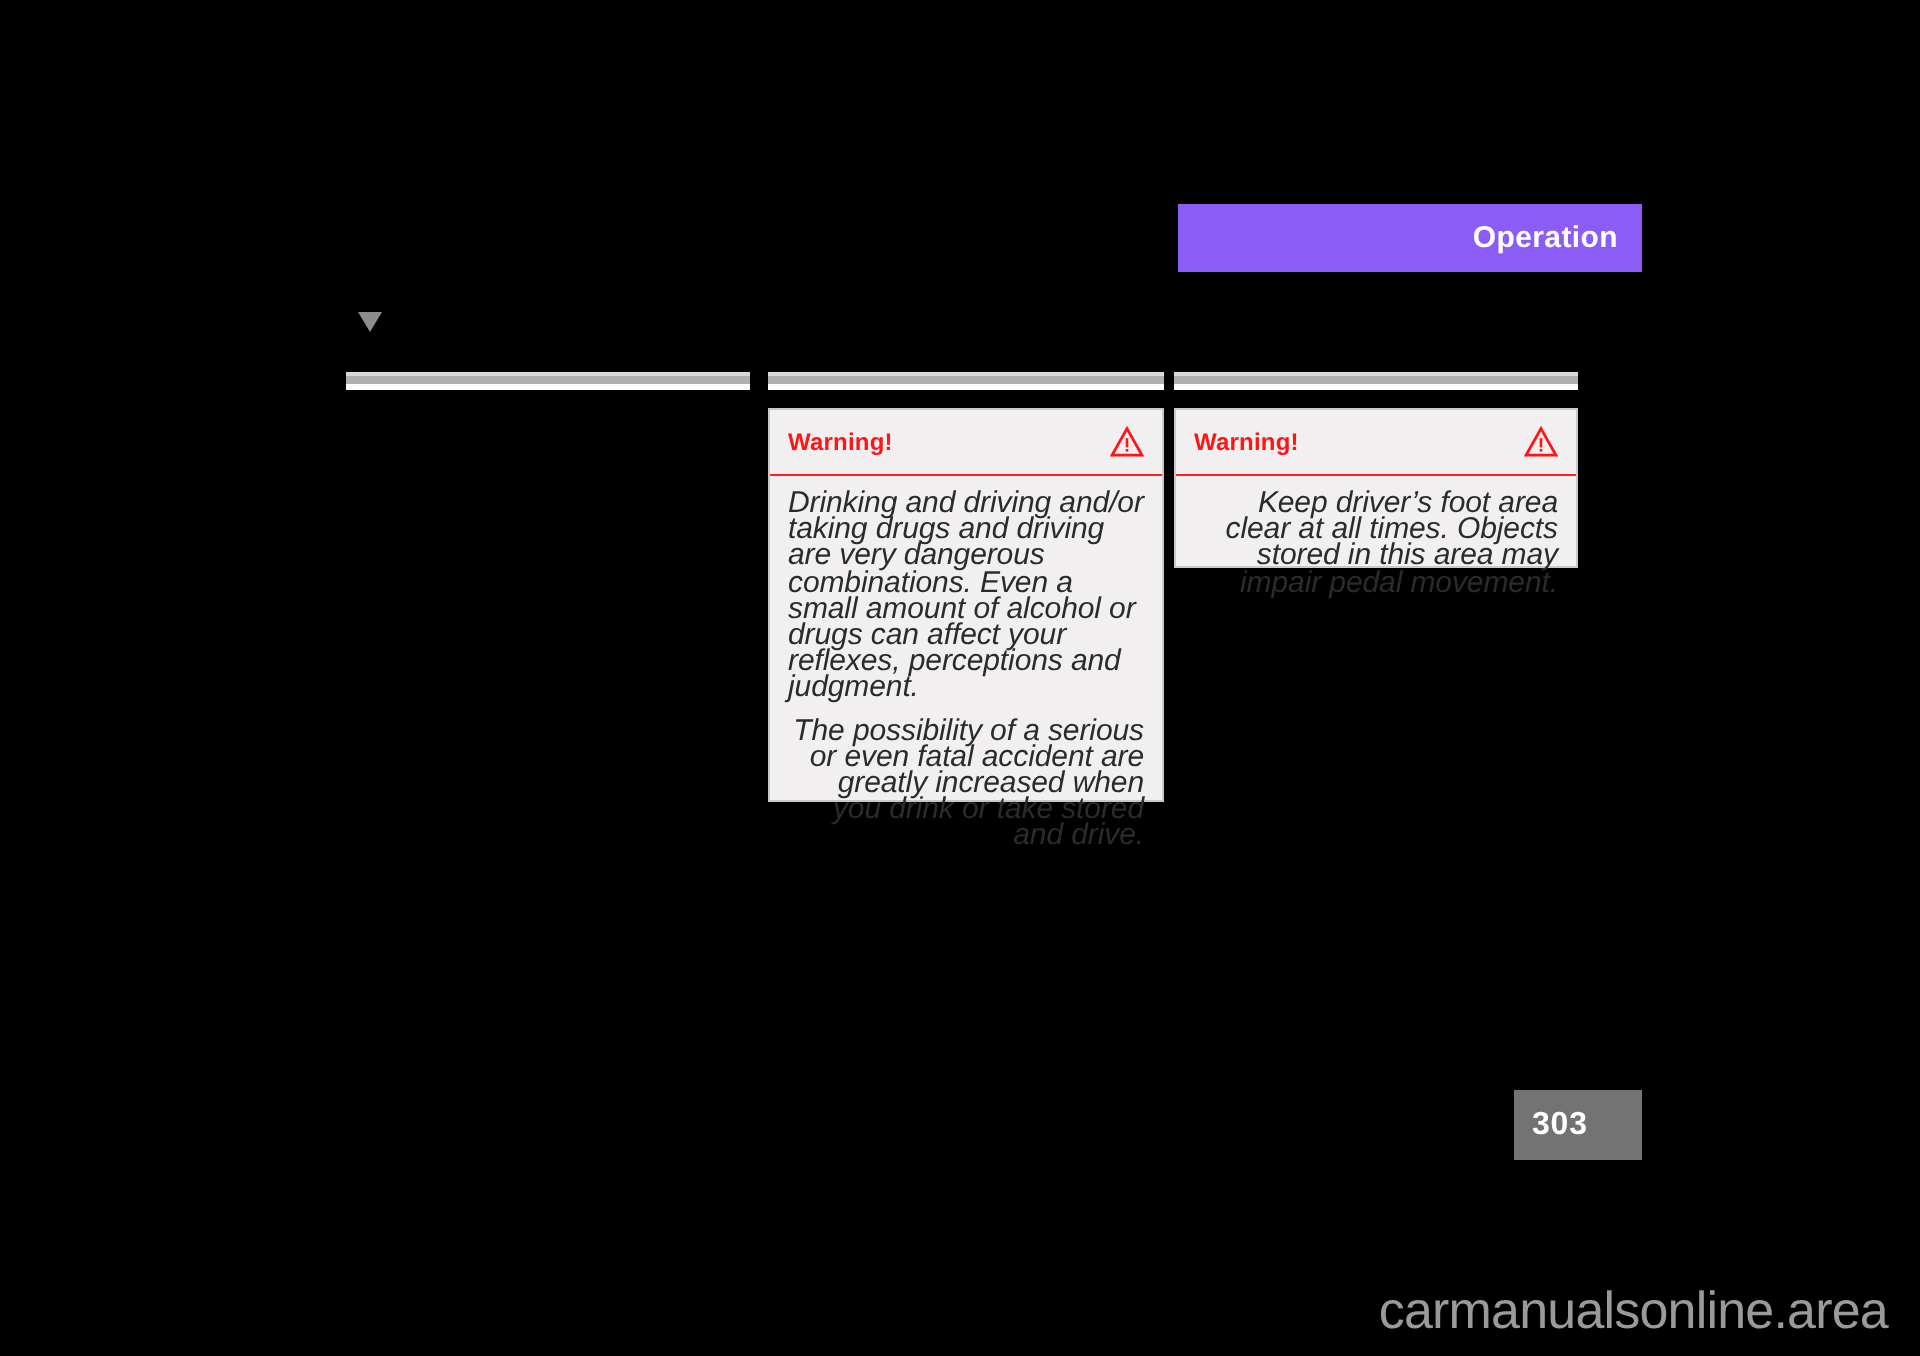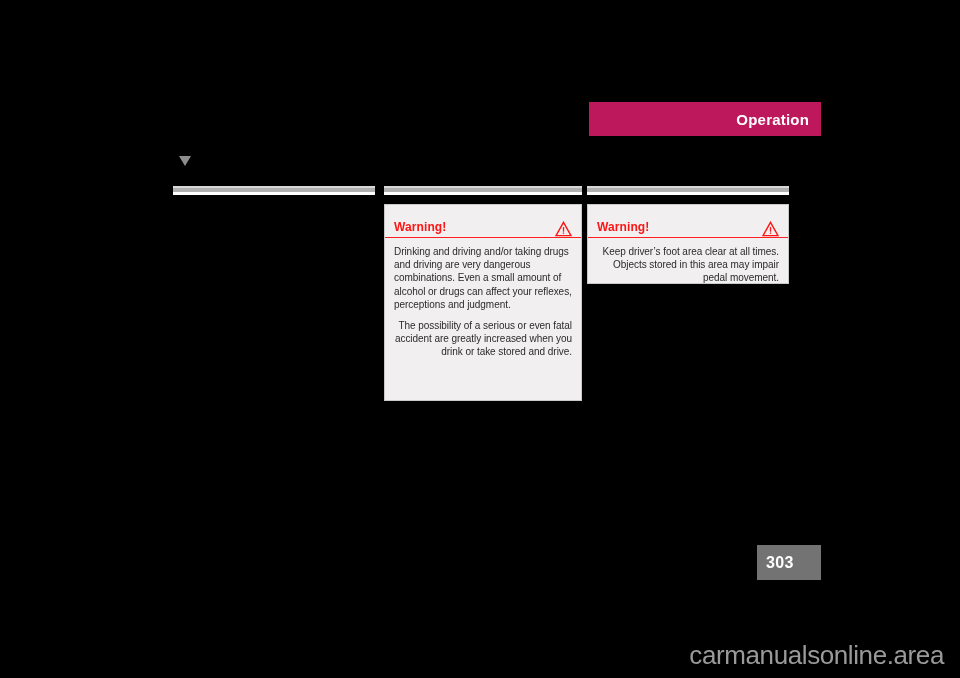--- a/index.html
+++ b/index.html
@@ -22,21 +22,21 @@
     background: #000000;
   }
 
   
   .section-header {
     position: absolute;
     left: 589px;
     top: 102px;
     width: 232px;
     height: 34px;
-    background: #be185d;
+    background: #8b5cf6;
     box-sizing: border-box;
   }
   .section-header-label {
     position: absolute;
     right: 12px;
     top: 50%;
     transform: translateY(-50%);
     color: #ffffff;
     font-size: 15px;
     font-weight: bold;
@@ -97,21 +97,21 @@
     top: 204px;
     width: 202px;
     height: 80px;
   }
 
   .warning-head {
     position: relative;
     height: 25px;
     padding: 16px 9px;
     display: flex;
-    align-items: flex-start;
+    align-items: center;
     justify-content: space-between;
     border-bottom: 1.5px solid #ff1f1f;
     box-sizing: border-box;
   }
   .warning-title {
     color: #ff1515;
     font-size: 12px;
     font-weight: bold;
     letter-spacing: 0.1px;
     line-height: 1;
@@ -122,23 +122,24 @@
     height: 16px;
     flex: 0 0 auto;
   }
 
   .warning-body {
     padding: 7px 9px 8px 9px;
   }
   .warning-body p {
     margin: 0 0 8px 0;
     color: #2b2b2b;
-    font-size: 10px;
+    font-size: 15px;
     line-height: 13.2px;
     letter-spacing: -0.05px;
+    font-style: italic;
   }
   .warning-body p:last-child {
     margin-bottom: 0;
     text-align: right;
   }
 
   
   .page-number-tab {
     position: absolute;
     left: 757px;

